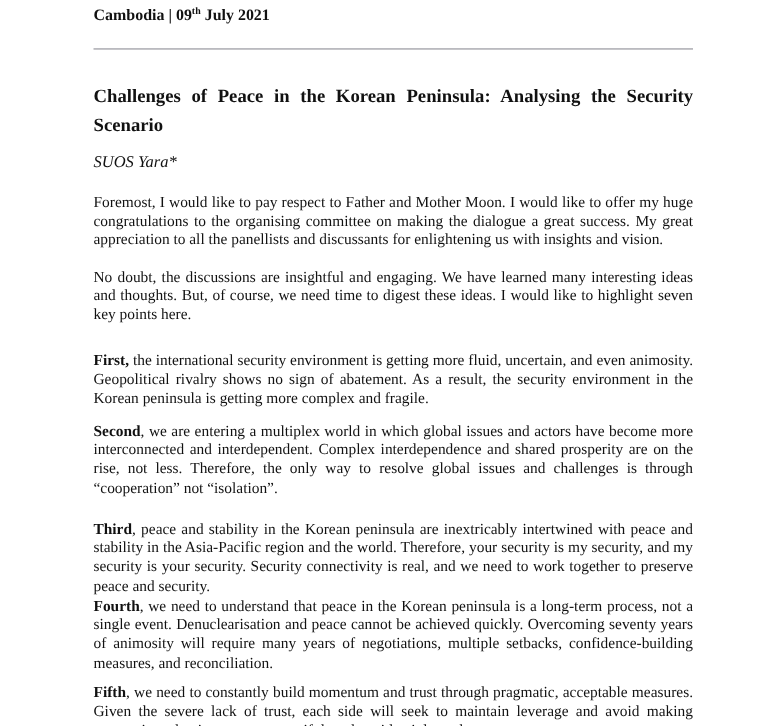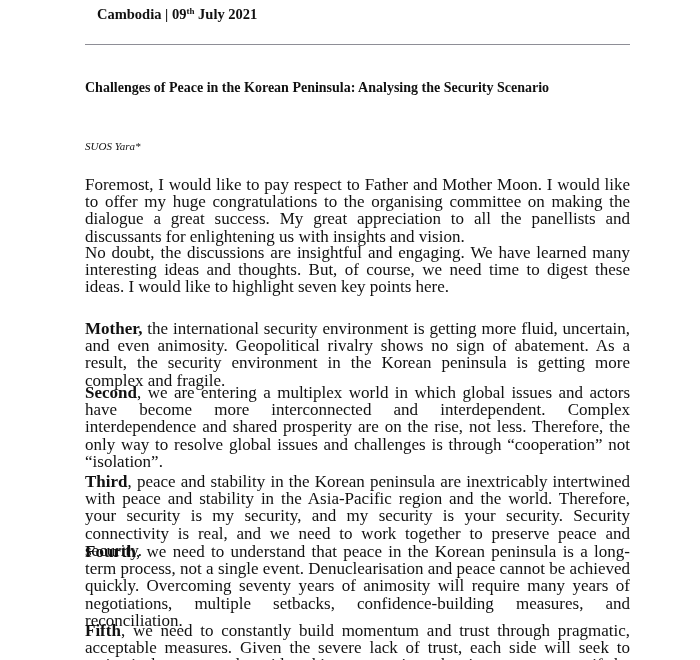--- a/index.html
+++ b/index.html
@@ -3,39 +3,39 @@
   <meta charset="utf-8">
   <style>
     html, body { margin: 0; padding: 0; background: #ffffff; }
     body { width: 700px; height: 660px; overflow: hidden; position: relative; }
     .page {
       position: absolute; left: 85px; top: 0; width: 545px;
       font-family: "Liberation Serif", serif; color: #111;
     }
     .header {
       position: absolute; top: 6px; left: 0;
-      font-weight: bold; font-size: 14.5px; white-space: nowrap; margin-left: 12px;
+      font-weight: bold; font-size: 14.5px; white-space: nowrap;
     }
     .header sup { font-size: 9px; vertical-align: 5px; line-height: 0; }
     .divider {
       position: absolute; top: 44px; left: 0; width: 545px; height: 0;
       border-top: 1.5px solid #8e8e96;
     }
     .title {
       position: absolute; top: 75px; left: 0; width: 545px;
-      font-weight: bold; font-size: 14px; line-height: 26px;
+      font-weight: bold; font-size: 17px; line-height: 26px;
       text-align: justify; text-align-last: left; margin: 0;
     }
     .author {
       position: absolute; top: 140px; left: 0;
-      font-style: italic; font-size: 11px;
+      font-style: italic; font-size: 15px;
     }
     .para {
       position: absolute; left: 0; width: 545px; margin: 0;
-      font-size: 17px; line-height: 17.2px; text-align: justify;
+      font-size: 14px; line-height: 17.2px; text-align: justify;
     }
     .para b { font-weight: bold; }
     .p1 { top: 176px; }
     .p2 { top: 244px; }
     .p3 { top: 320px; }
     .p4 { top: 384px; font-family: Liberation Serif, serif; }
     .p5 { top: 473px; }
     .p6 { top: 543px; }
     .p7 { top: 622px; }
   </style>
@@ -48,21 +48,21 @@
   <div class="divider"></div>
 
   <h1 class="title">Challenges of Peace in the Korean Peninsula: Analysing the Security Scenario</h1>
 
   <div class="author">SUOS Yara*</div>
 
   <p class="para p1"><span>Foremost, I would like to pay respect to Father and Mother Moon. I would like to offer my huge congratulations to the organising committee on making the dialogue a great success. My great appreciation to all the panellists and discussants for enlightening us with insights and vision.</span></p>
 
   <p class="para p2"><span>No doubt, the discussions are insightful and engaging. We have learned many interesting ideas and thoughts. But, of course, we need time to digest these ideas. I would like to highlight seven key points here.</span></p>
 
-  <p class="para p3"><b>Mother,</b><span> the international security environment is getting more fluid, uncertain, and even animosity. Geopolitical rivalry shows no sign of abatement. As a result, the security environment in the Korean peninsula is getting more complex and fragile.</span></p>
+  <p class="para p3"><b>First,</b><span> the international security environment is getting more fluid, uncertain, and even animosity. Geopolitical rivalry shows no sign of abatement. As a result, the security environment in the Korean peninsula is getting more complex and fragile.</span></p>
 
   <p class="para p4"><b>Second</b><span>, we are entering a multiplex world in which global issues and actors have become more interconnected and interdependent. Complex interdependence and shared prosperity are on the rise, not less. Therefore, the only way to resolve global issues and challenges is through “cooperation” not “isolation”.</span></p>
 
   <p class="para p5"><b>Third</b><span>, peace and stability in the Korean peninsula are inextricably intertwined with peace and stability in the Asia-Pacific region and the world. Therefore, your security is my security, and my security is your security. Security connectivity is real, and we need to work together to preserve peace and security.</span></p>
 
   <p class="para p6"><b>Fourth</b><span>, we need to understand that peace in the Korean peninsula is a long-term process, not a single event. Denuclearisation and peace cannot be achieved quickly. Overcoming seventy years of animosity will require many years of negotiations, multiple setbacks, confidence-building measures, and reconciliation.</span></p>
 
   <p class="para p7"><b>Fifth</b><span>, we need to constantly build momentum and trust through pragmatic, acceptable measures. Given the severe lack of trust, each side will seek to maintain leverage and avoid making concessions that it cannot reverse if the other side violates the agreement.</span></p>
 </div>
 

